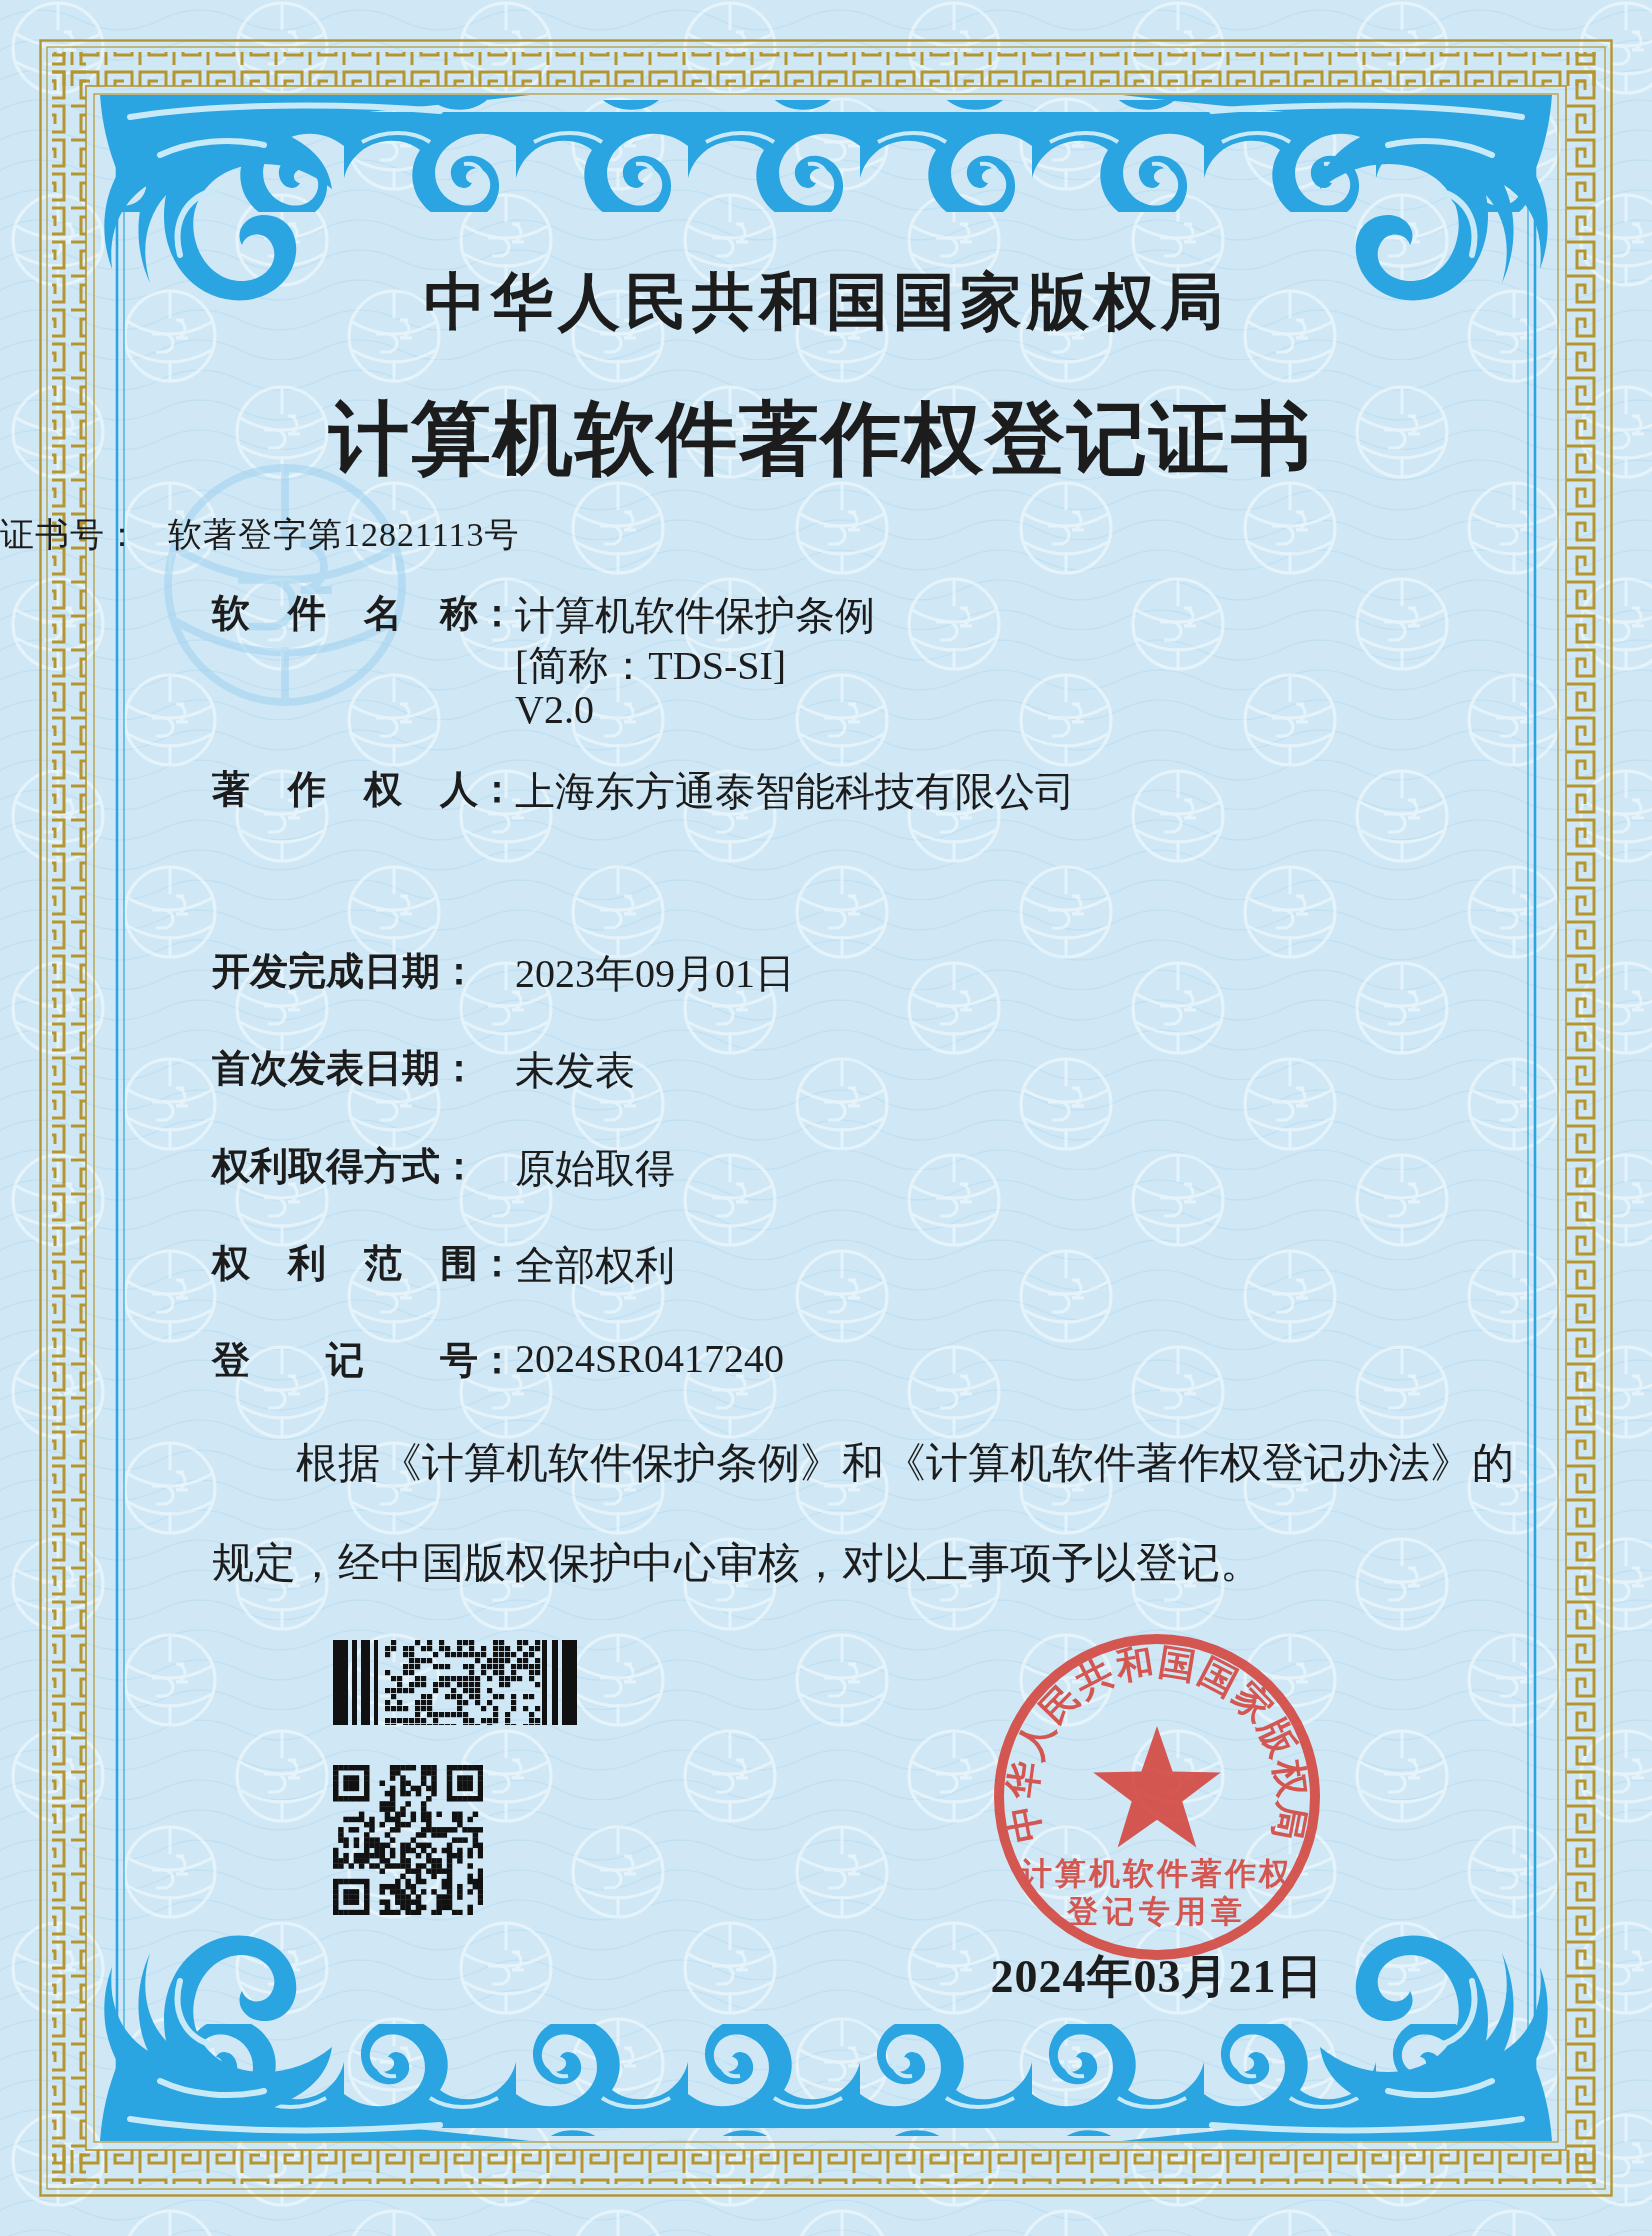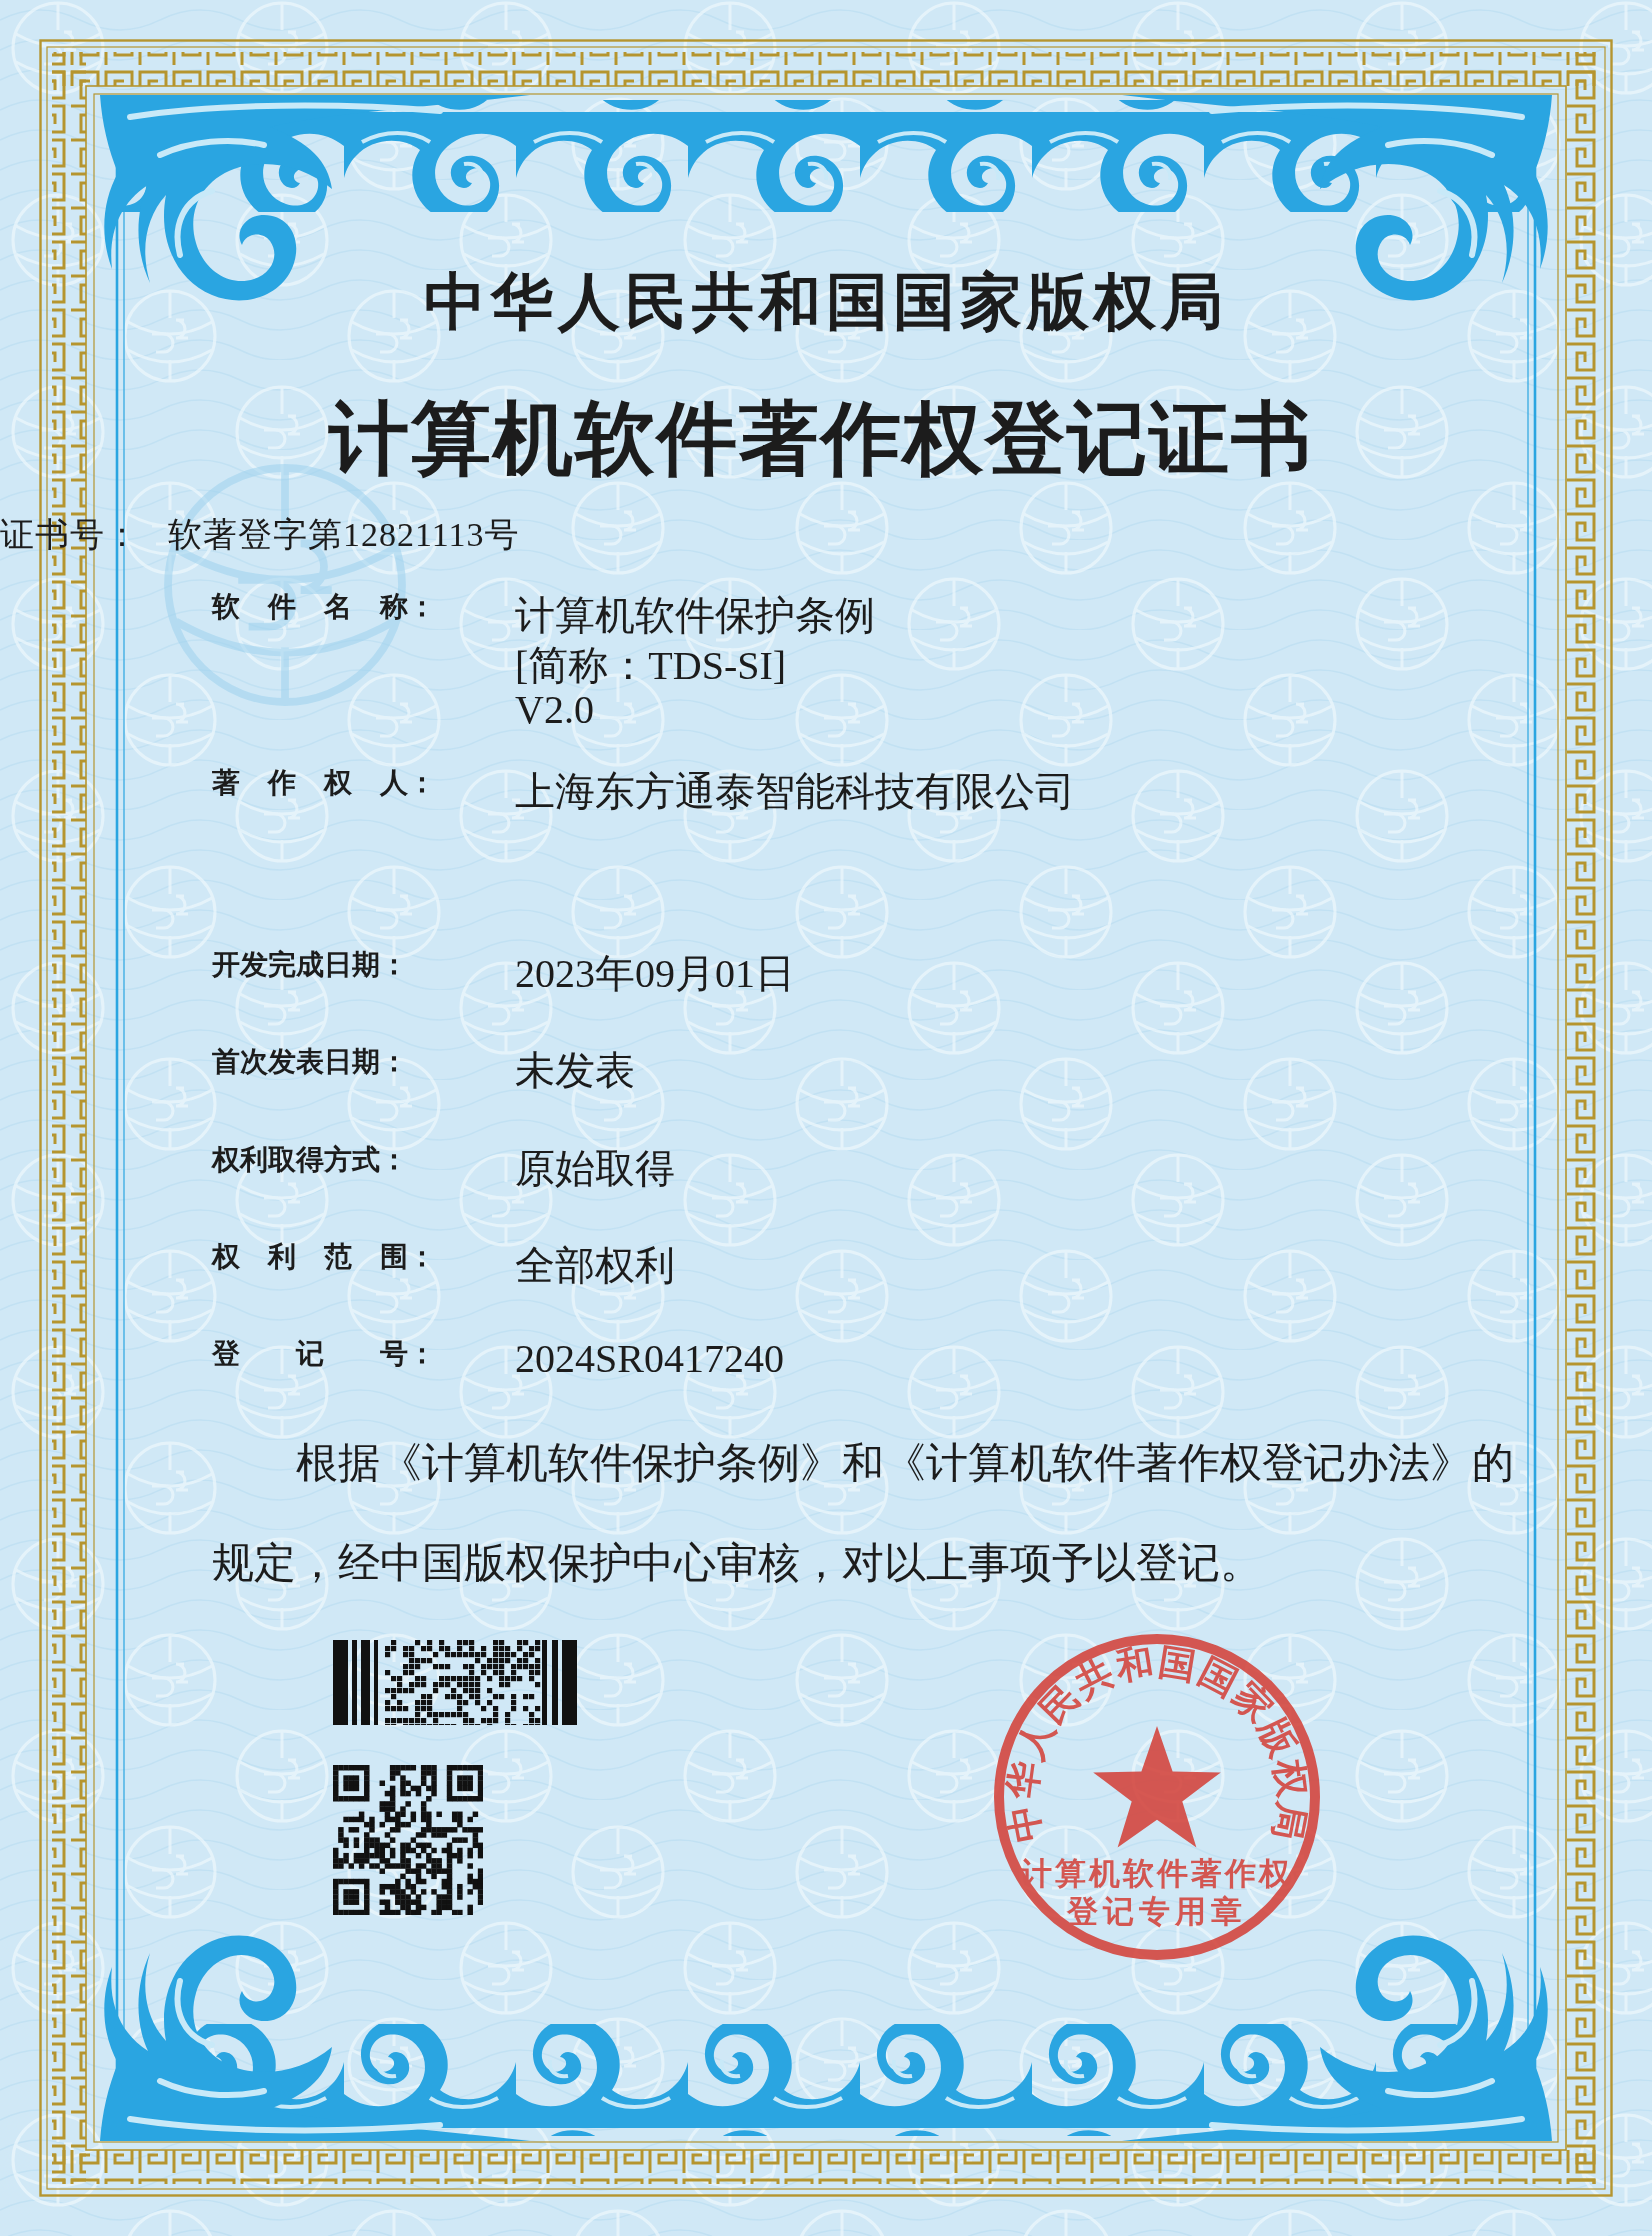--- a/index.html
+++ b/index.html
@@ -21,21 +21,21 @@
   .cert-title{
     left:116px;right:126px;top:386px;text-align:center;
     font-size:80px;font-weight:700;letter-spacing:2px;
   }
   .cert-no{
     left:0;right:207px;top:512px;
     font-size:34px;letter-spacing:1px;
   }
   .cert-no .sp{display:inline-block;width:28px;}
   .row{position:absolute;left:212px;height:52px;white-space:nowrap;}
-  .row .lbl{position:absolute;left:0;top:0;font-size:28px;font-weight:700;}
+  .row .lbl{position:absolute;left:0;top:0;font-size:38px;font-weight:700;}
   .row .val{position:absolute;left:303px;top:0;font-size:40px;font-weight:500;}
   .para{
     position:absolute;left:212px;width:1300px;
     font-size:42px;line-height:1.2;white-space:nowrap;
   }
   .indent{padding-left:84px;}
   .barcode{left:333px;top:1640px;width:244px;height:85px;}
   .qr{left:333px;top:1765px;width:150px;height:150px;}
   .seal{left:982px;top:1622px;width:350px;height:356px;}
   .issue-date{
@@ -790,14 +790,15 @@
       <circle cx="175" cy="175" r="158" fill="none" stroke="#d4433b" stroke-width="10"></circle>
       <path fill="#d4433b" d="M175 104 L190.6 149.6 L238.8 150.4 L200.3 179.4 L214.4 225.5 L175 197.8 L135.6 225.5 L149.7 179.4 L111.2 150.4 L159.4 149.6 Z"></path>
       <text font-size="37" font-weight="700" fill="#d4433b" letter-spacing="2" font-family="Liberation Serif, DejaVu Serif, serif">
         <textPath href="#sealArc" startOffset="50%" text-anchor="middle">中华人民共和国国家版权局</textPath>
       </text>
       <text x="175" y="262" text-anchor="middle" font-size="31" font-weight="700" fill="#d4433b" letter-spacing="3" font-family="Liberation Serif, DejaVu Serif, serif">计算机软件著作权</text>
       <text x="175" y="300" text-anchor="middle" font-size="31" font-weight="700" fill="#d4433b" letter-spacing="5" font-family="Liberation Serif, DejaVu Serif, serif">登记专用章</text>
     </g>
   </svg>
 
+  <div class="abs issue-date">2024年03月21日</div>
 
 </div>
 
 </body></html>

